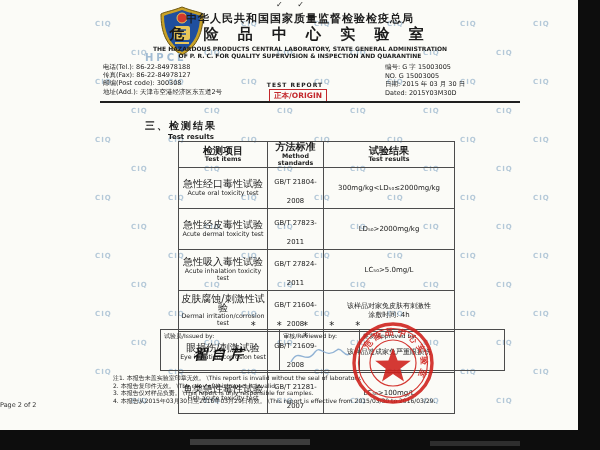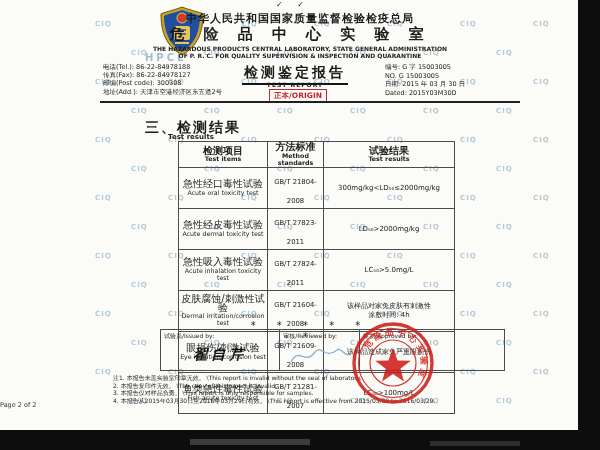--- a/index.html
+++ b/index.html
@@ -33,21 +33,21 @@
   .title-en { left:140px; top:81px; width:310px; text-align:center;
               font-size:6px; font-weight:bold; letter-spacing:1px; }
   .origin-box { left:269px; top:89px; width:58px; height:13px;
                 border:1px solid #c3272b; color:#c3272b; font-size:7.5px;
                 font-weight:bold; text-align:center; line-height:12px; }
   .numbers { left:385px; top:63px; font-size:6.5px; line-height:8.6px; }
   .rule { left:100px; top:101px; width:420px; height:2px; background:#1f1f1f; }
   .marks { left:276px; top:0px; font-size:8px; letter-spacing:6px; color:#222; }
 
   
-  .sec-cn { left:145px; top:119px; font-size:14px; font-weight:bold; letter-spacing:2px; }
+  .sec-cn { left:145px; top:119px; font-size:10px; font-weight:bold; letter-spacing:2px; }
   .sec-en { left:145px; top:133px; width:92px; text-align:center;
             font-size:7px; font-weight:bold; }
 
   
   table.results { position:absolute; left:178px; top:141px; width:276px;
                   border-collapse:collapse; table-layout:fixed; }
   table.results td, table.results th { border:1px solid #4c4c4c; text-align:center;
                   vertical-align:middle; padding:1px 1px; }
   table.results th { height:22px; }
   table.results td { height:23px; }
@@ -198,23 +198,20 @@
       <div class="abs lab-en1">THE HAZARDOUS PRODUCTS CENTRAL LABORATORY, STATE GENERAL ADMINISTRATION</div>
       <div class="abs lab-en2">OF P. R. C. FOR QUALITY SUPERVISION &amp; INSPECTION AND QUARANTINE</div>
 
       <div class="abs contact">
         <div>电话(Tel.): 86-22-84978188</div>
         <div>传真(Fax): 86-22-84978127</div>
         <div>邮编(Post code): 300308</div>
         <div>地址(Add.): 天津市空港经济区东五道2号</div>
       </div>
 
-      <div class="abs title-cn">
-        <span>检测鉴定报告</span>
-      </div>
       <div class="abs title-en">TEST REPORT</div>
       <div class="abs origin-box">正本/ORIGIN</div>
 
       <div class="abs numbers">
         <div>编号: G 字 15003005</div>
         <div>NO.  G 15003005</div>
         <div>日期: 2015 年 03 月 30 日</div>
         <div>Dated: 2015Y03M30D</div>
       </div>
 

